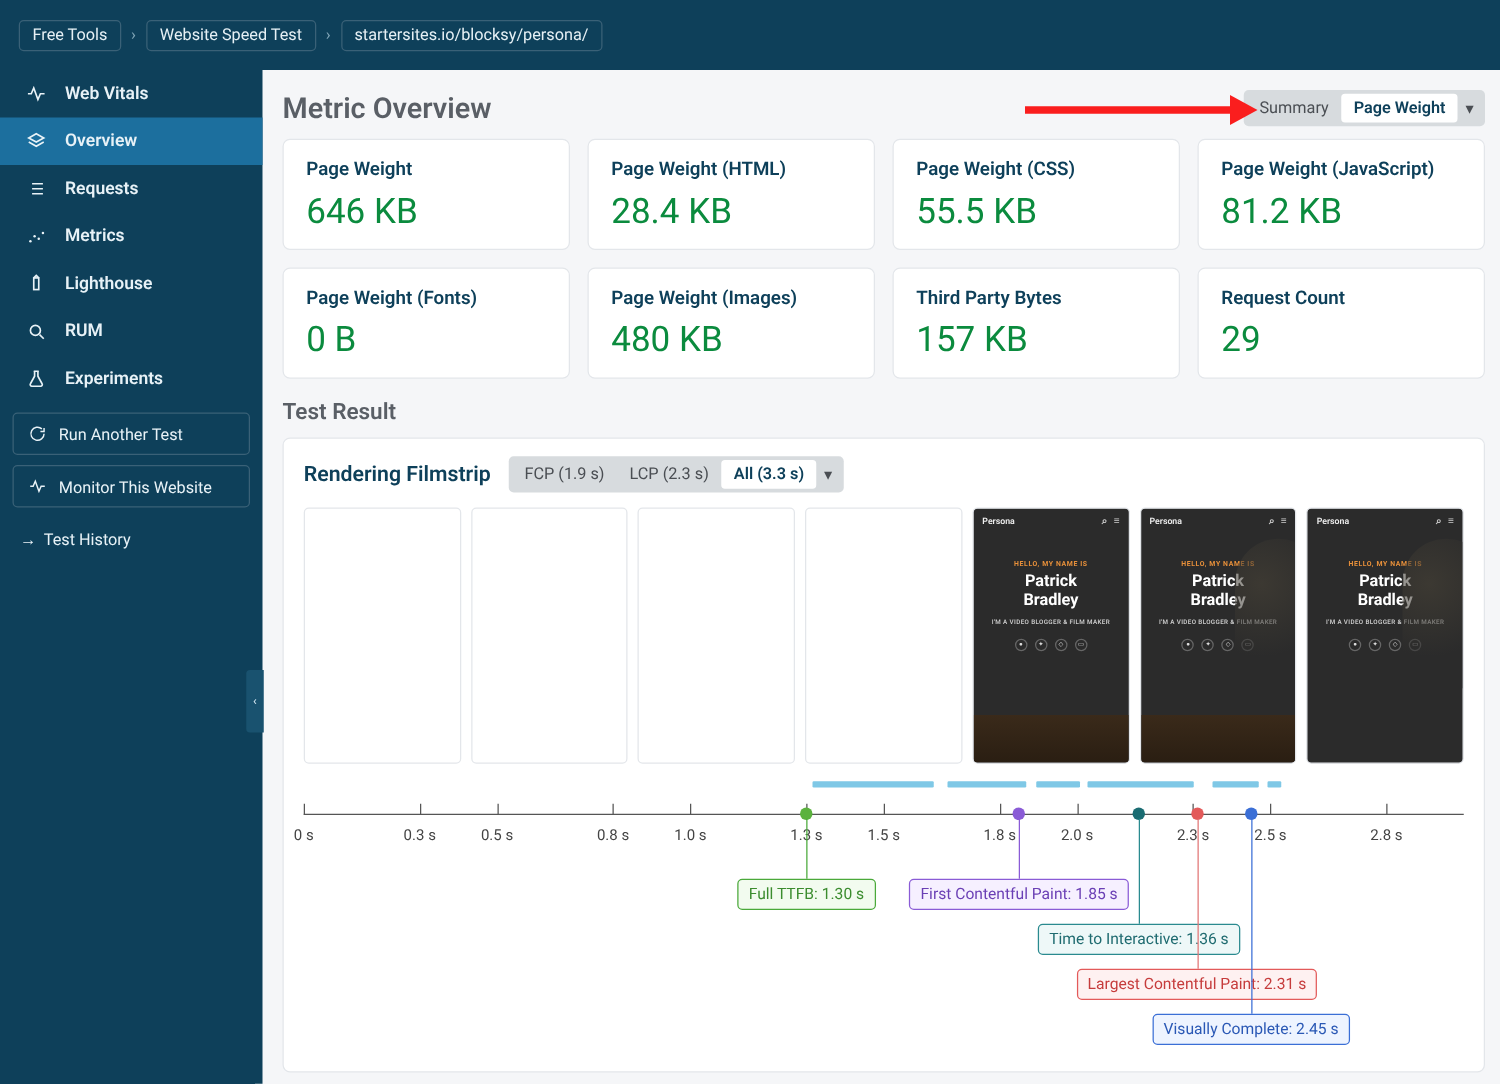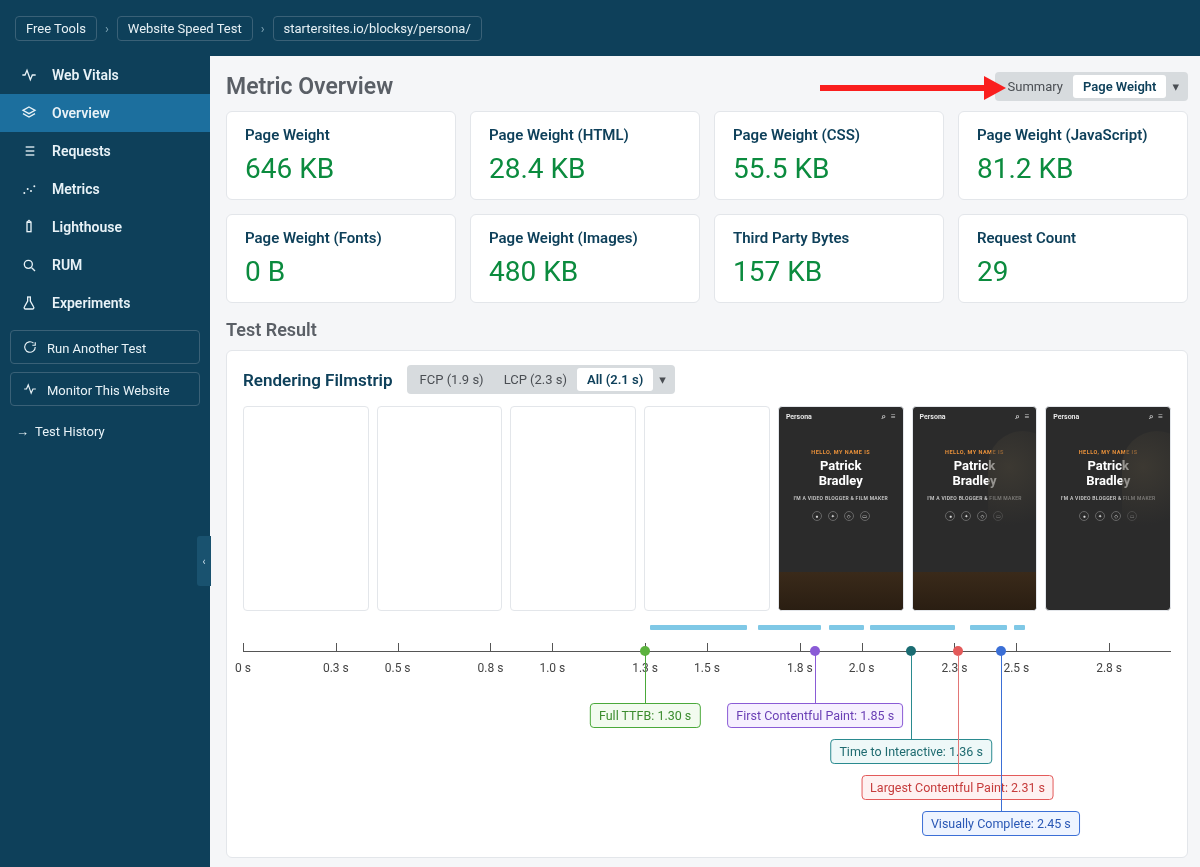--- a/index.html
+++ b/index.html
@@ -244,21 +244,21 @@
       </div>
 
     <div class="section-title2">Test Result</div>
 
     <div class="test-card">
       <div class="filmstrip-header">
         <div class="filmstrip-title">Rendering Filmstrip</div>
         <div class="pill-group">
           <span class="pill">FCP (1.9 s)</span>
           <span class="pill">LCP (2.3 s)</span>
-          <span class="pill active">All (2.1 s)</span>
+          <span class="pill active">All (3.3 s)</span>
           <span class="pill-caret">▾</span>
         </div>
       </div>
 
       <div class="frames" id="frames-row">
           <div class="frame"></div>
           <div class="frame"></div>
           <div class="frame"></div>
           <div class="frame"></div>
           <div class="frame filled brownish">

